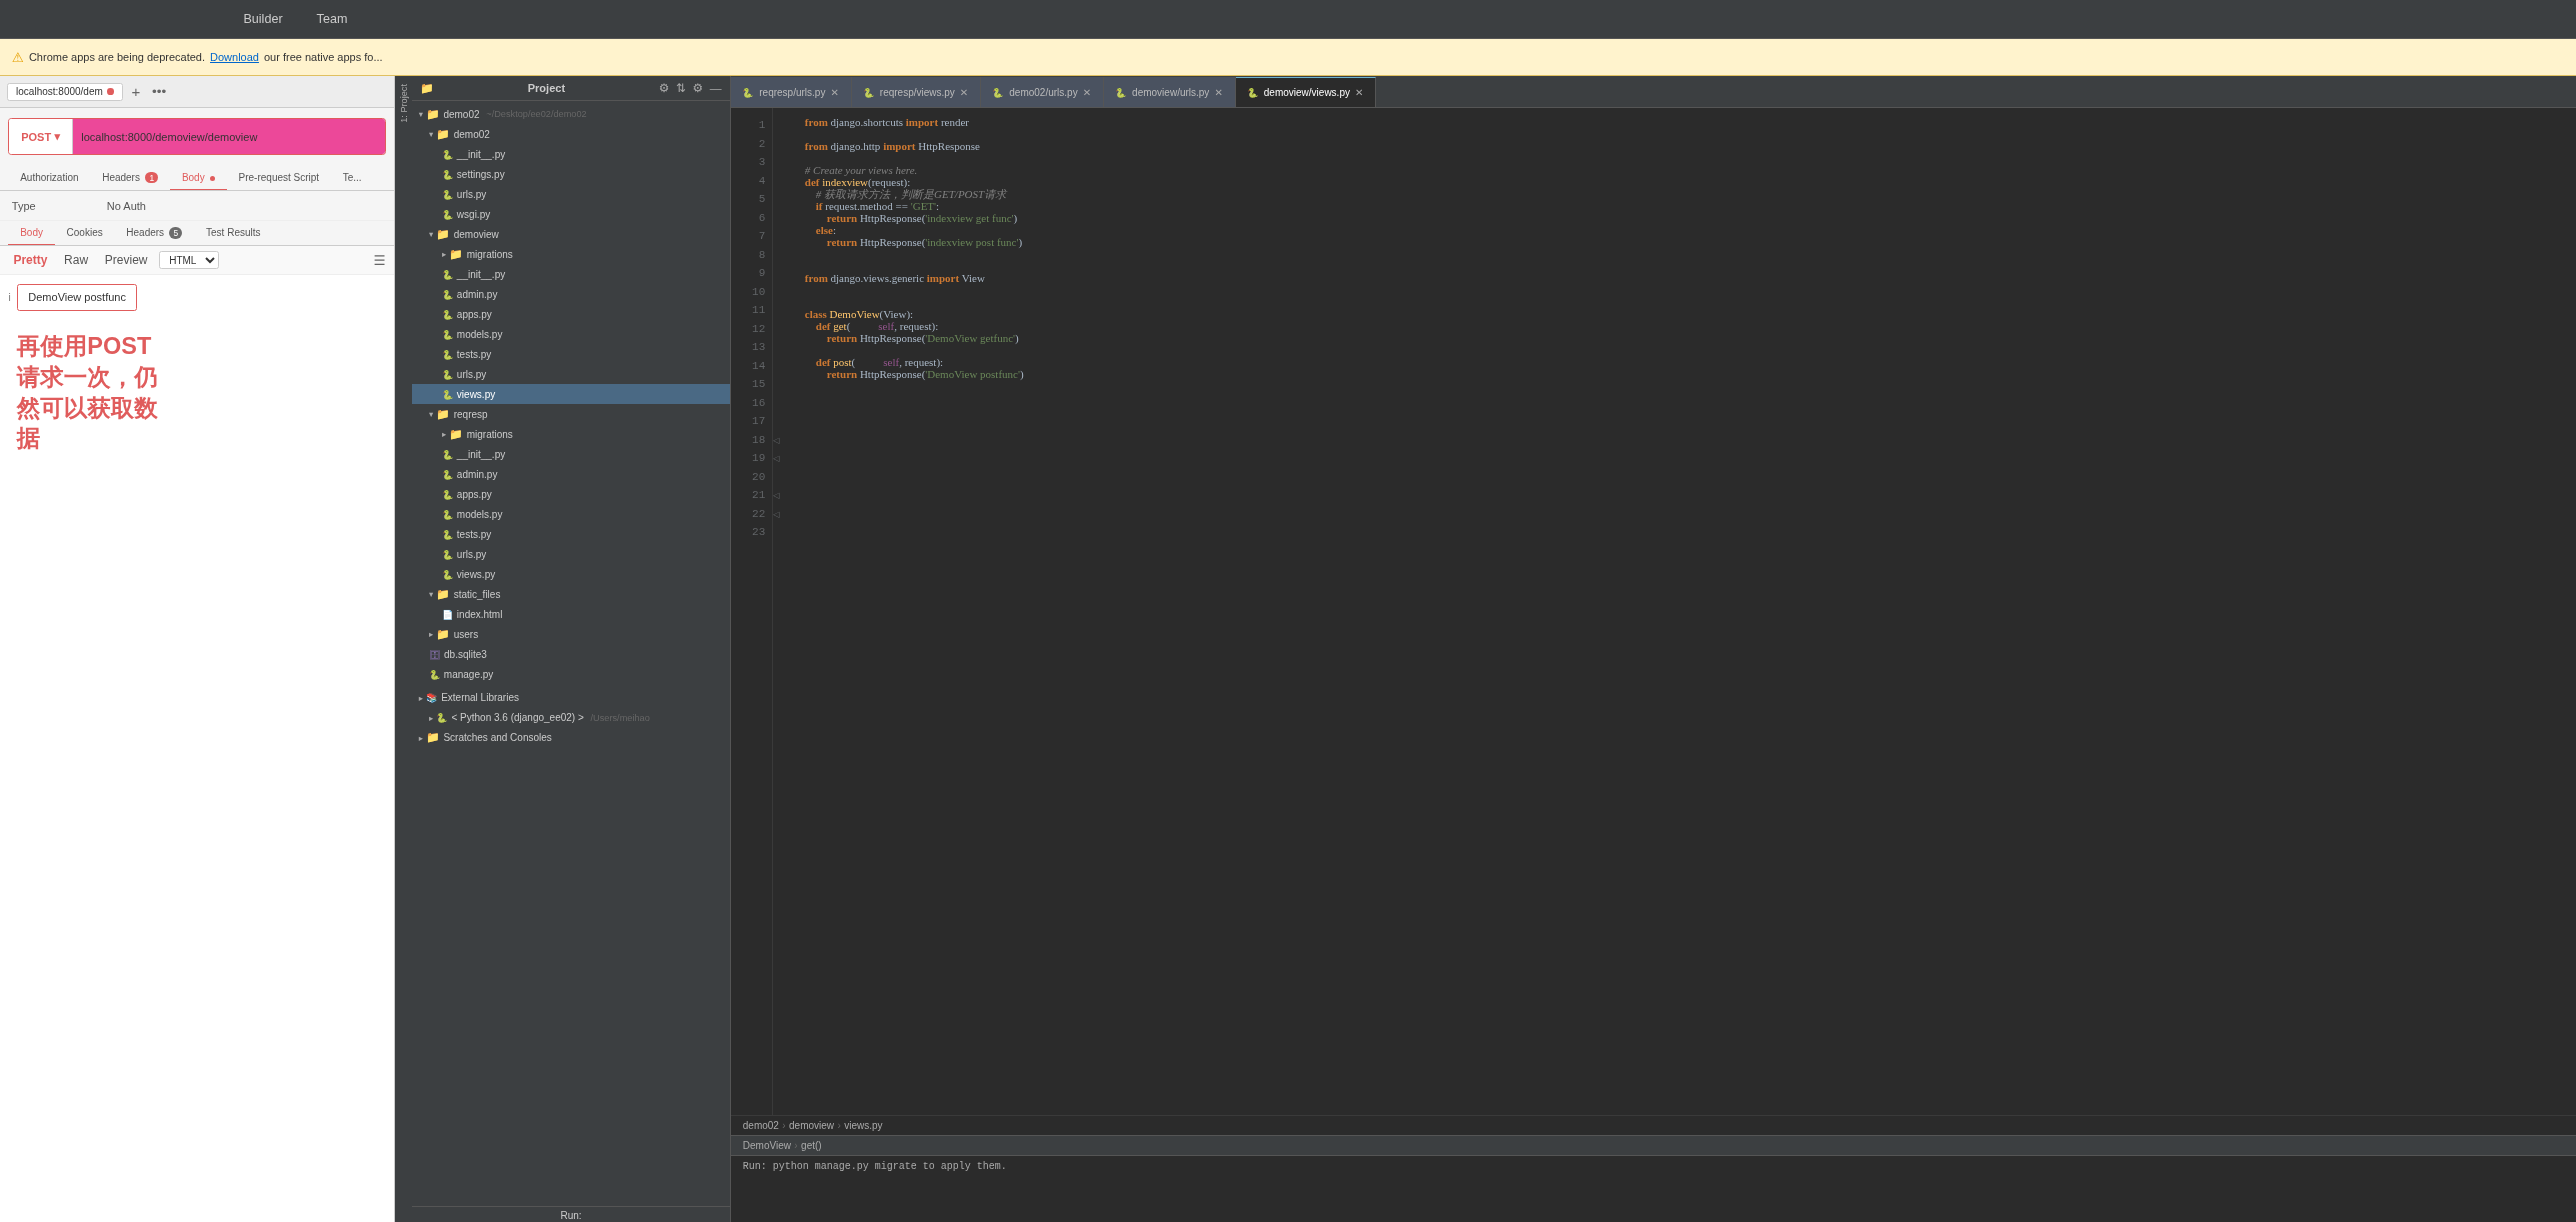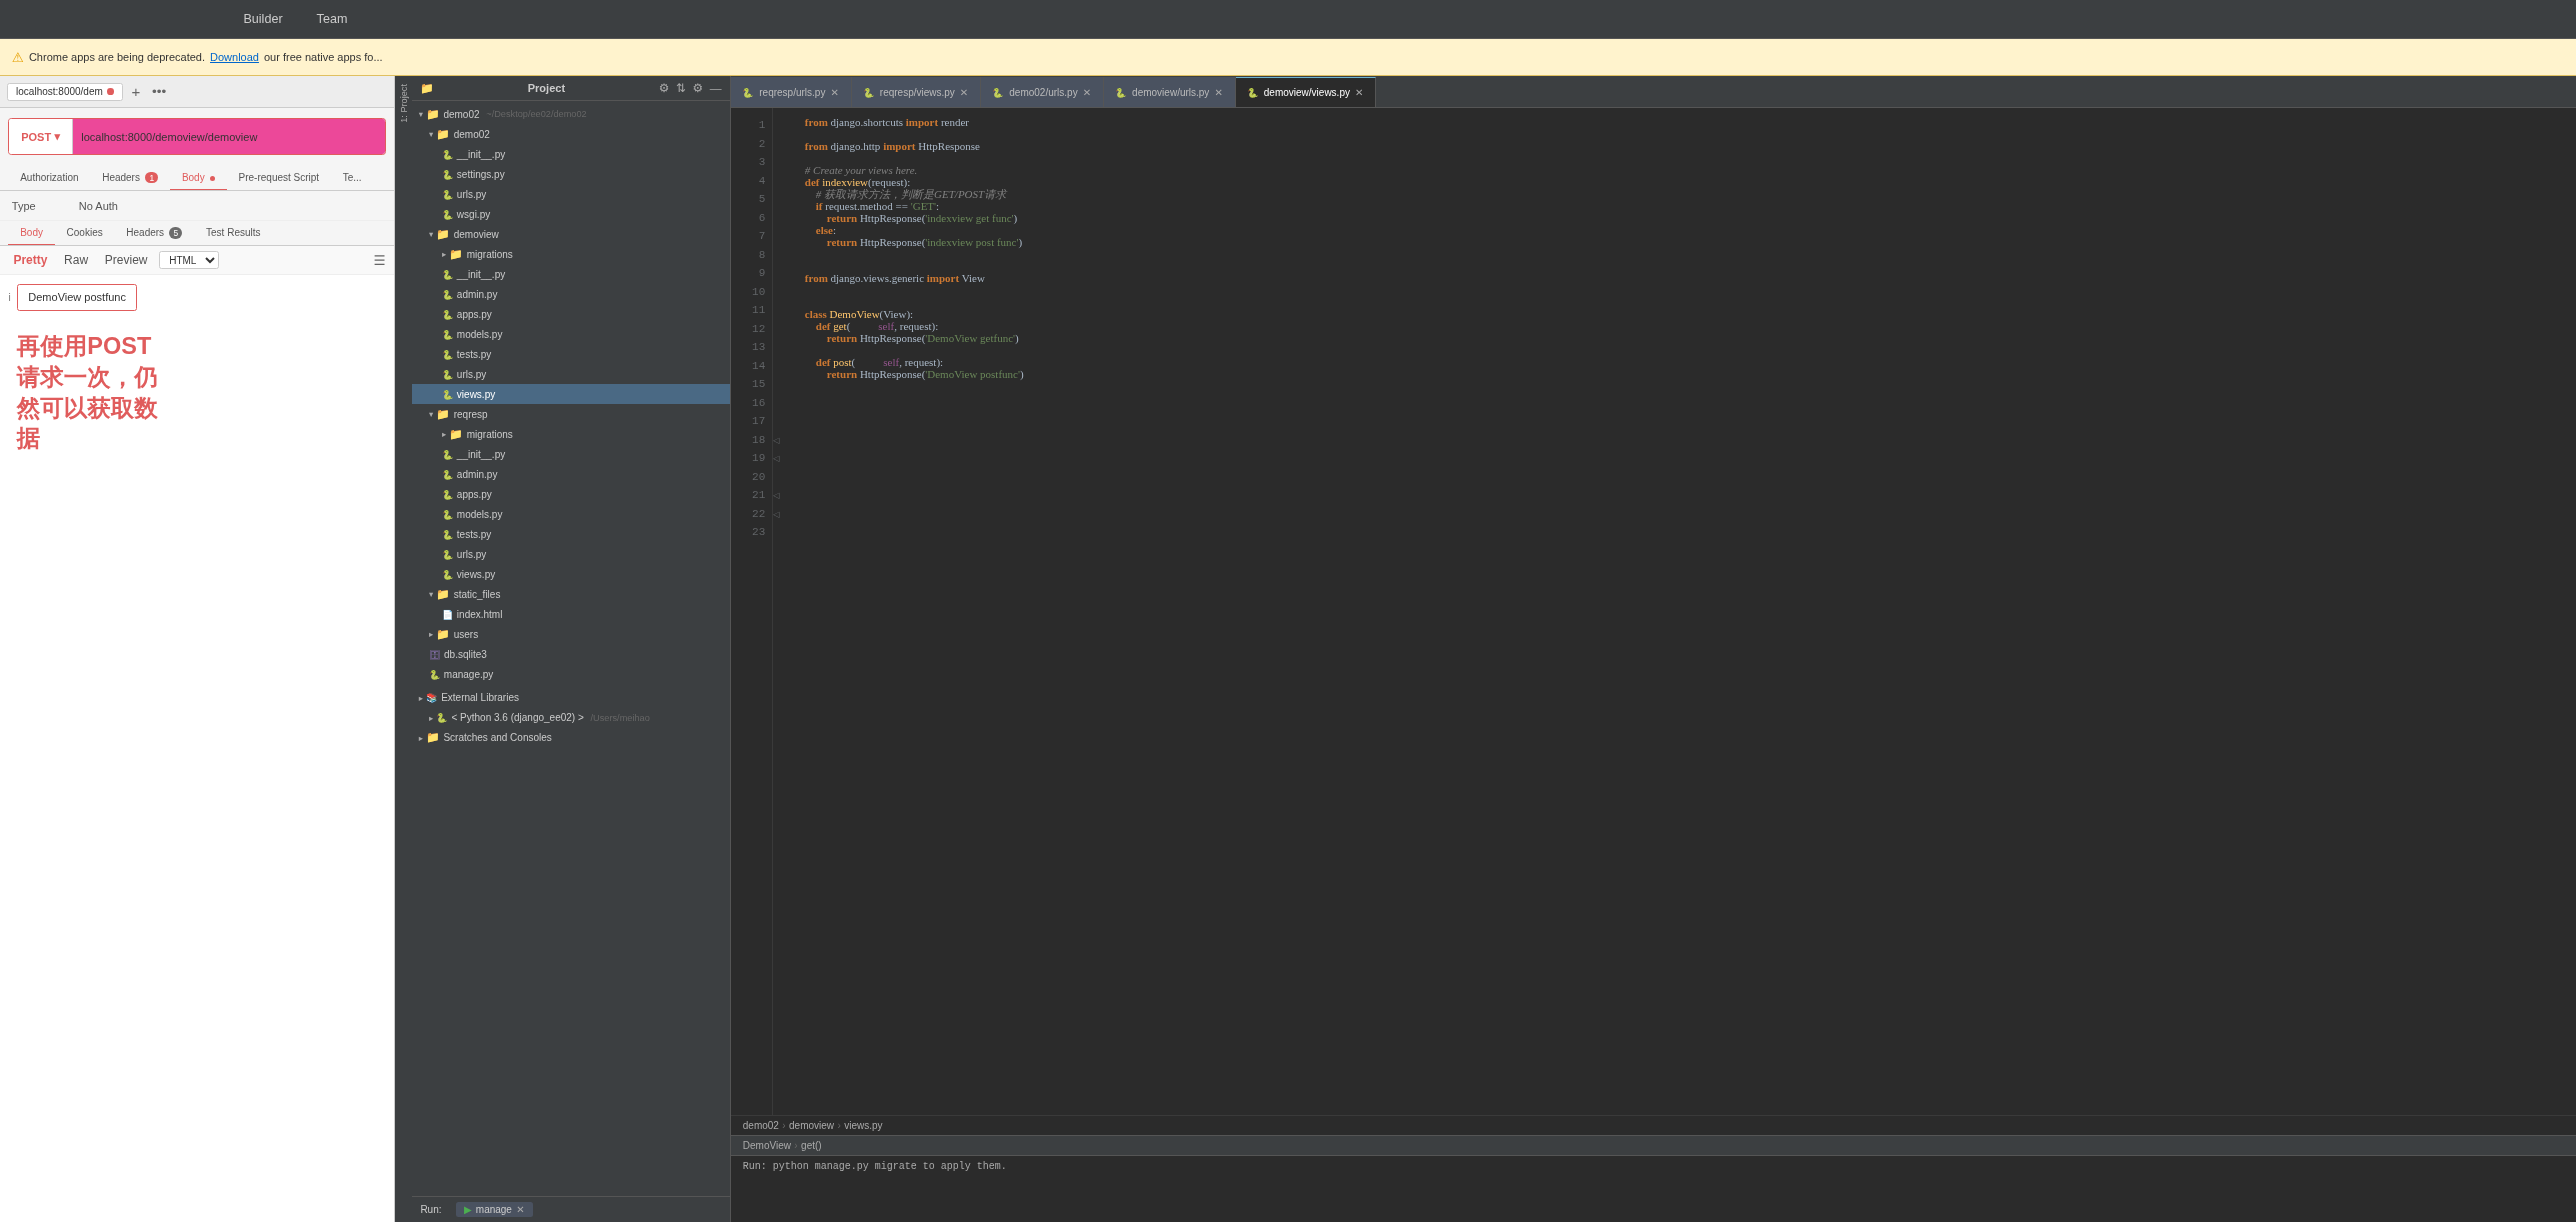--- a/index.html
+++ b/index.html
@@ -147,21 +147,21 @@
     
     .type-row {
       display: flex;
       align-items: flex-start;
       padding: 8.4px 11.8px;
       font-size: 11px;
       color: #333;
       border-bottom: 0.8px solid #eee;
     }
     .type-label { width: 67px; color: #555; }
-    .type-value { color: #555; }
+    .type-value { color: #555; margin-left: 28px; }
 
     
     .body-tabs {
       display: flex;
       border-bottom: 0.8px solid #ccc;
       background: #f5f5f5;
       padding: 0 8.4px;
     }
     .body-tab {
       padding: 5.9px 11.8px;
@@ -301,22 +301,23 @@
     .file-tree-body::-webkit-scrollbar { width: 5px; }
     .file-tree-body::-webkit-scrollbar-thumb { background: #555; }
 
     
     .run-bar {
       background: #3c3f41;
       border-top: 0.8px solid #555;
       padding: 3.4px 8.4px;
       display: flex;
       align-items: center;
-      gap: 14px;
-      height: 26px;
+      gap: 8px;
+      height: 16px;
+      flex-direction: column;
     }
     .run-label { color: #ccc; font-size: 10px; }
     .run-tab {
       background: #4a5260;
       color: #ccc;
       border-radius: 2.5px;
       padding: 1.7px 8.4px;
       font-size: 10px;
       display: flex;
       align-items: center;

